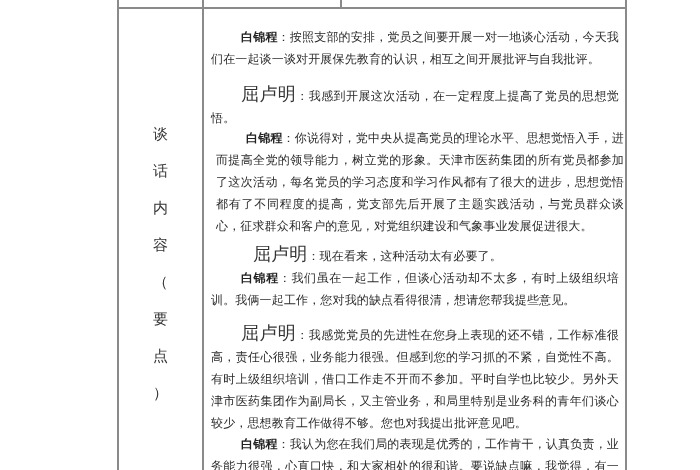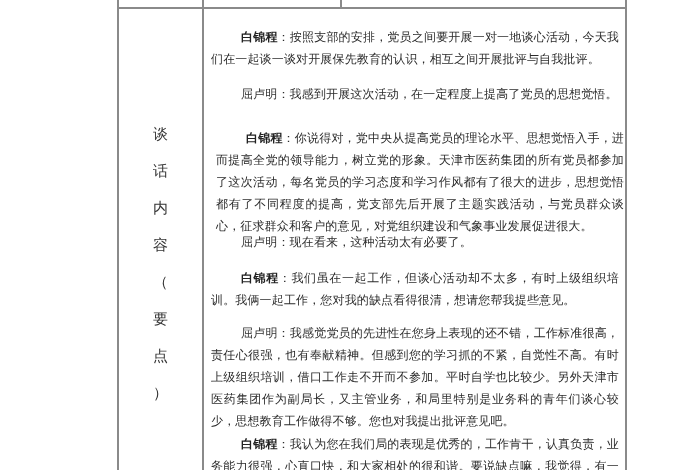--- a/index.html
+++ b/index.html
@@ -74,21 +74,21 @@
     text-align: justify;
     text-indent: 2.5em;
     letter-spacing: 0.15px;
   }
   .speaker {
     font-weight: bold;
     color: #222;
   }
   .speaker.plain {
     font-weight: normal;
-    font-size: 12px;
+    font-size: 18px;
     color: #333;
   }
 </style>
 </head>
 <body>
 
 <div class="page">
 
   <div class="hline" style="left:117px; top:7px; width:510px;"></div>
   <div class="vline" style="left:117px; top:0; height:470px;"></div>
@@ -116,30 +116,30 @@
     </p>
 
     <p class="para" style="top:74px; margin:0;">
       <span class="speaker plain">屈卢明</span><span>：</span><span>我感到开展这次活动，在一定程度上提高了党员的思想觉悟。</span>
     </p>
 
     <p class="para" style="top:113px; margin:5px;">
       <span class="speaker">白锦程</span><span>：</span><span>你说得对，党中央从提高党员的理论水平、思想觉悟入手，进而提高全党的领导能力，树立党的形象。天津市医药集团的所有党员都参加了这次活动，每名党员的学习态度和学习作风都有了很大的进步，思想觉悟都有了不同程度的提高，党支部先后开展了主题实践活动，与党员群众谈心，征求群众和客户的意见，对党组织建设和气象事业发展促进很大。</span>
     </p>
 
-    <p class="para" style="top:222px; margin:0;">
+    <p class="para" style="top:222px; margin:12px;">
       <span class="speaker plain">屈卢明</span><span>：</span><span>现在看来，这种活动太有必要了。</span>
     </p>
 
     <p class="para" style="top:258px; margin:0;">
       <span class="speaker">白锦程</span><span>：</span><span>我们虽在一起工作，但谈心活动却不太多，有时上级组织培训。我俩一起工作，您对我的缺点看得很清，想请您帮我提些意见。</span>
     </p>
 
     <p class="para" style="top:313px; margin:0;">
-      <span class="speaker plain">屈卢明</span><span>：</span><span>我感觉党员的先进性在您身上表现的还不错，工作标准很高，责任心很强，也有奉献精神。但感到您的学习抓的不紧，自觉性不高。有时上级组织培训，借口工作走不开而不参加。平时自学也比较少。另外天津市医药集团作为副局长，又主管业务，和局里特别是业务科的青年们谈心较少，思想教育工作做得不够。您也对我提出批评意见吧。</span>
+      <span class="speaker plain">屈卢明</span><span>：</span><span>我感觉党员的先进性在您身上表现的还不错，工作标准很高，责任心很强，业务能力很强。但感到您的学习抓的不紧，自觉性不高。有时上级组织培训，借口工作走不开而不参加。平时自学也比较少。另外天津市医药集团作为副局长，又主管业务，和局里特别是业务科的青年们谈心较少，思想教育工作做得不够。您也对我提出批评意见吧。</span>
     </p>
 
     <p class="para" style="top:424px; margin:0;">
       <span class="speaker">白锦程</span><span>：</span><span>我认为您在我们局的表现是优秀的，工作肯干，认真负责，业务能力很强，心直口快，和大家相处的很和谐。要说缺点嘛，我觉得，有一点需</span>
     </p>
 
   </div>
 </div>
 
 </body></html>

